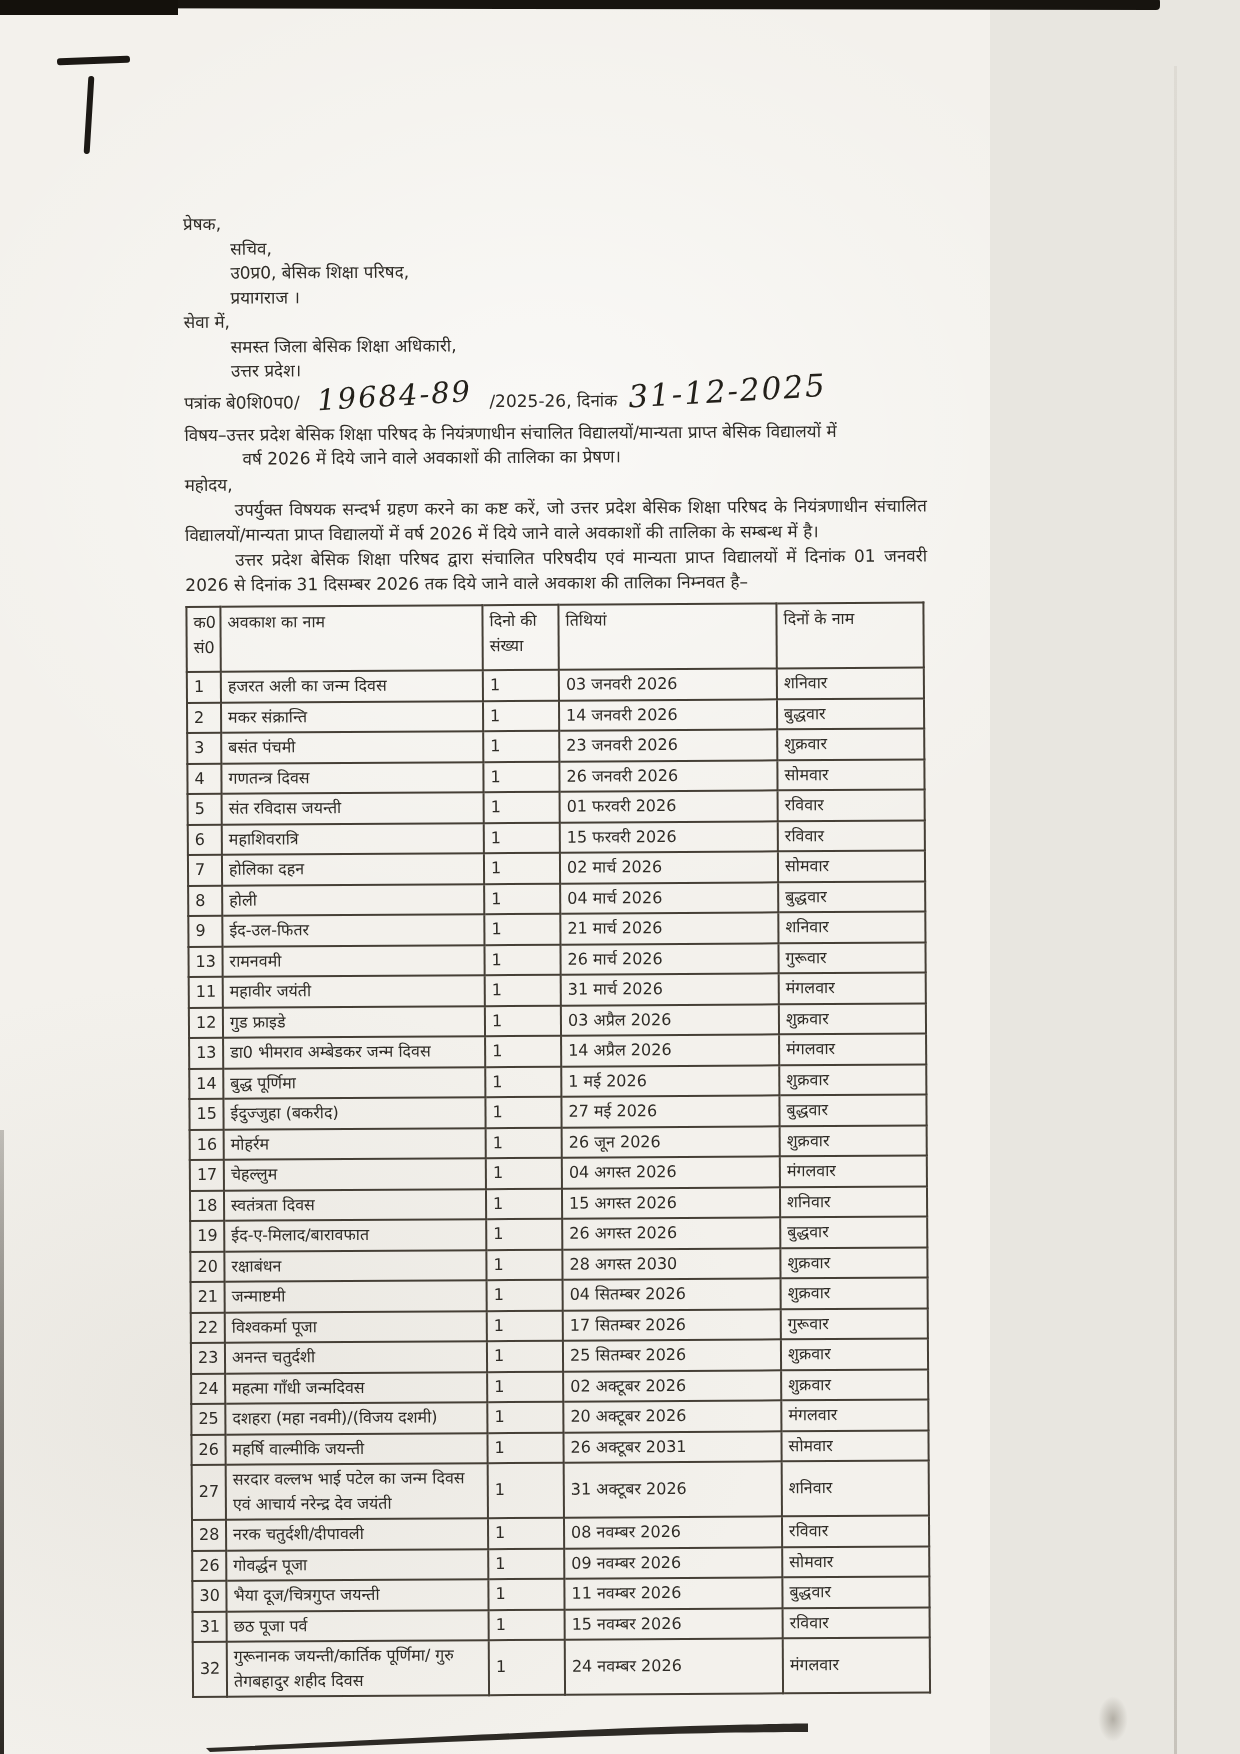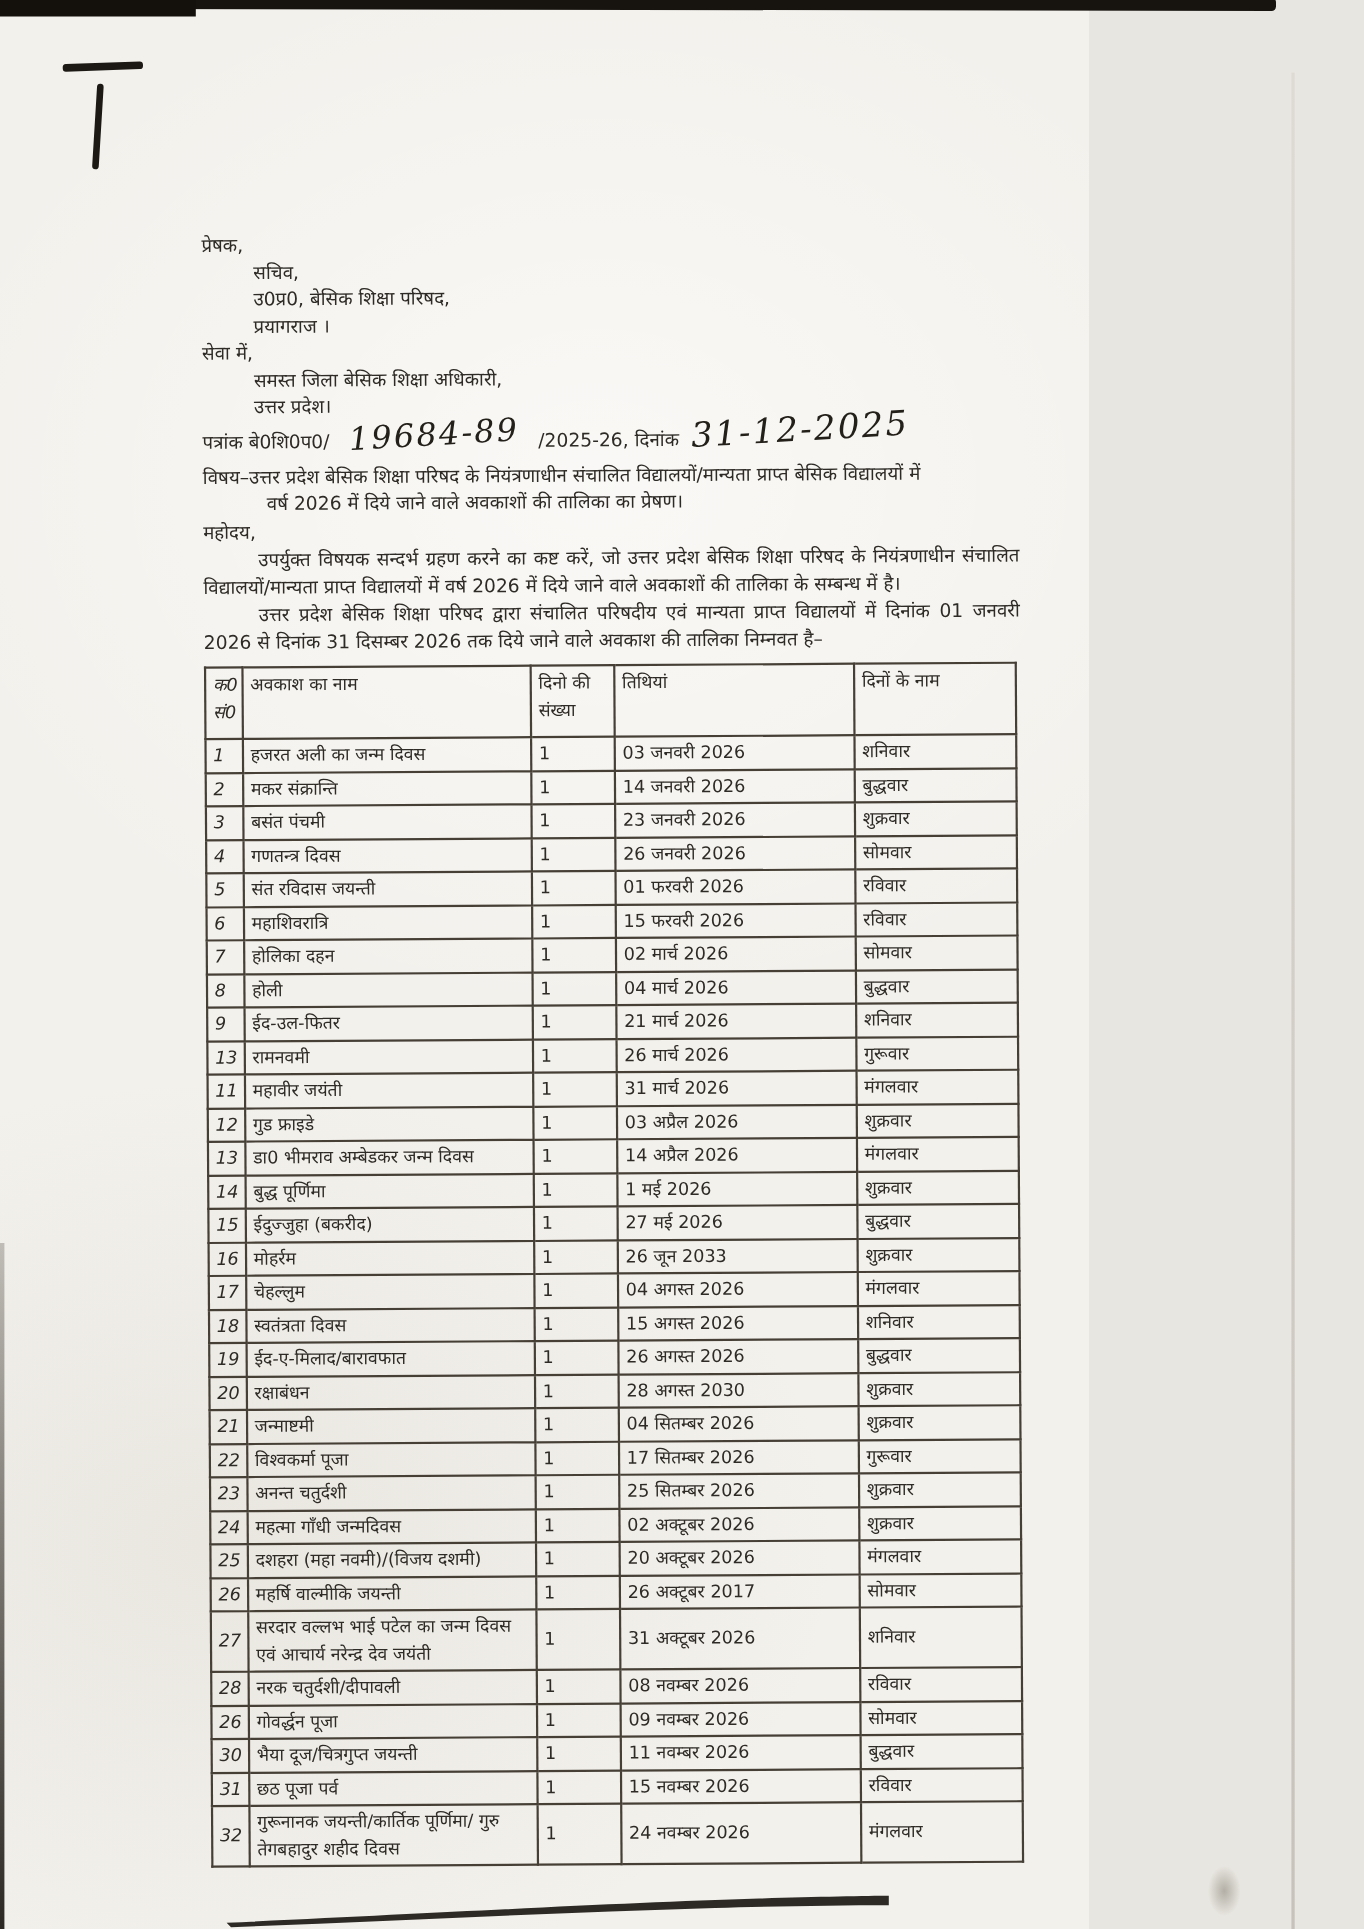--- a/index.html
+++ b/index.html
@@ -71,21 +71,21 @@
     font-size:16px;color:#2e2b26;table-layout:fixed;
   }
   table.holidays th,table.holidays td{
     border:2px solid #45403704;border:2px solid #453f36;
     padding:2px 6px;vertical-align:middle;text-align:left;
     overflow:hidden;
   }
   table.holidays th{
     font-weight:normal;vertical-align:top;height:58px;padding-top:3px;
   }
-  td.sn,th.sn{text-align:center;padding:2px 2px;font-style:italic;}
+  td.sn,th.sn{text-align:center;padding:2px 2px;}
   td.days{padding-left:12px;}
   tbody tr{height:26px;}
   .line{white-space:nowrap;}
 </style>
 </head>
 <body>
 
 <div class="page">
 
   <div class="top-edge-bar"></div>
@@ -267,21 +267,21 @@
     <td>ईदुज्जुहा (बकरीद)</td>
     <td class="days">1</td>
     <td>27 मई 2026</td>
     <td>बुद्धवार</td>
   </tr>
 
   <tr>
     <td class="sn">16</td>
     <td>मोहर्रम</td>
     <td class="days">1</td>
-    <td>26 जून 2033</td>
+    <td>26 जून 2026</td>
     <td>शुक्रवार</td>
   </tr>
 
   <tr>
     <td class="sn">17</td>
     <td>चेहल्लुम</td>
     <td class="days">1</td>
     <td>04 अगस्त 2026</td>
     <td>मंगलवार</td>
   </tr>
@@ -347,21 +347,21 @@
     <td>दशहरा (महा नवमी)/(विजय दशमी)</td>
     <td class="days">1</td>
     <td>20 अक्टूबर 2026</td>
     <td>मंगलवार</td>
   </tr>
 
   <tr>
     <td class="sn">26</td>
     <td>महर्षि वाल्मीकि जयन्ती</td>
     <td class="days">1</td>
-    <td>26 अक्टूबर 2017</td>
+    <td>26 अक्टूबर 2031</td>
     <td>सोमवार</td>
   </tr>
 
   <tr>
     <td class="sn">27</td>
     <td>सरदार वल्लभ भाई पटेल का जन्म दिवस एवं आचार्य नरेन्द्र देव जयंती</td>
     <td class="days">1</td>
     <td>31 अक्टूबर 2026</td>
     <td>शनिवार</td>
   </tr>

